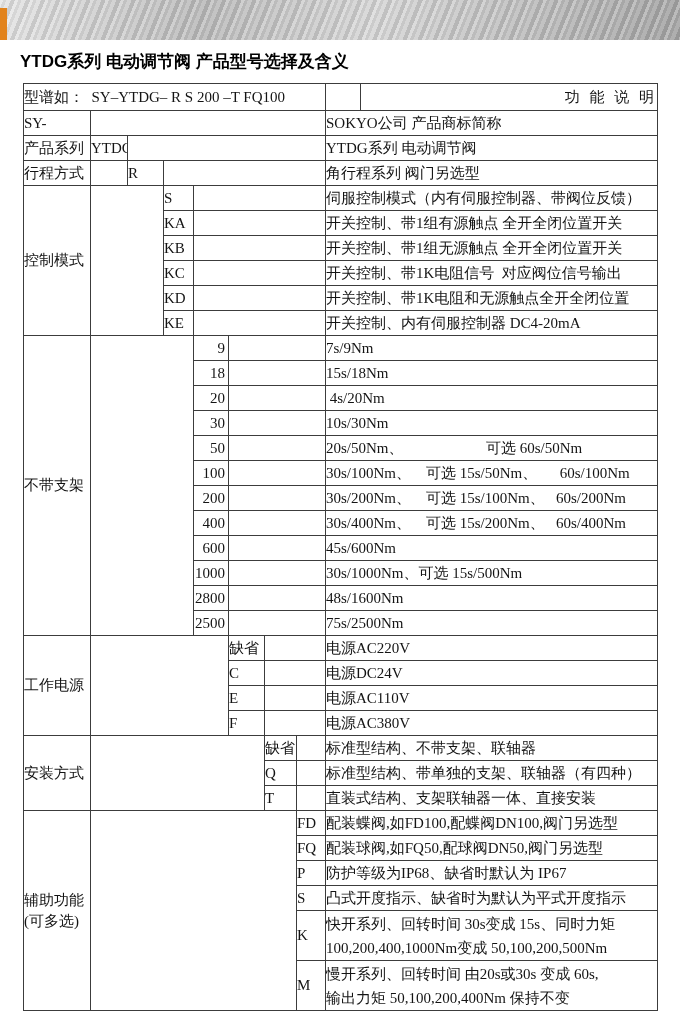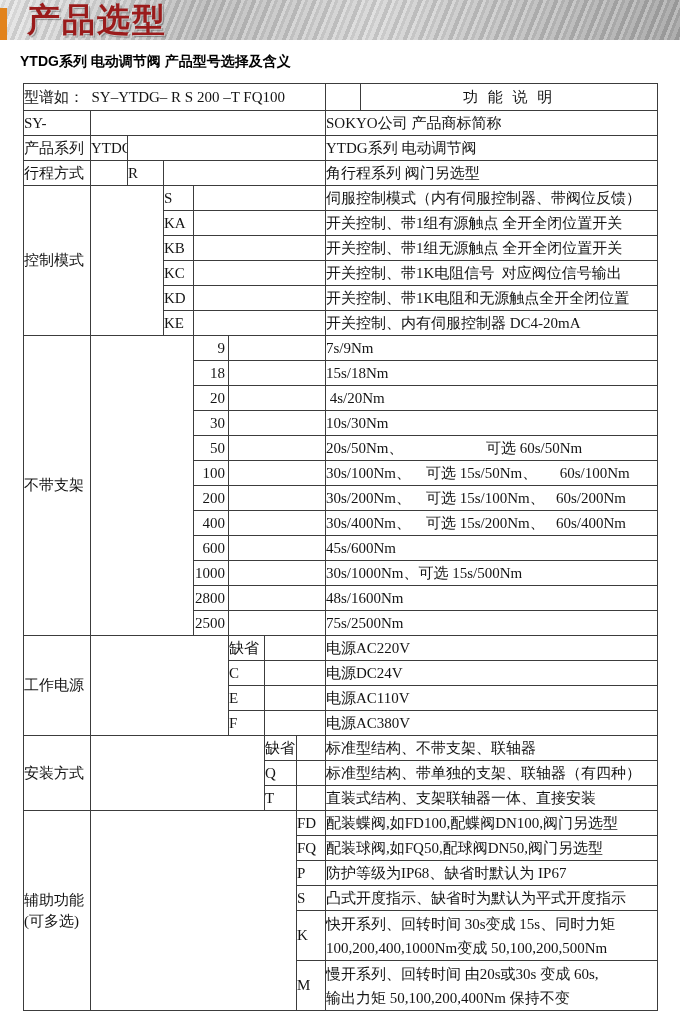--- a/index.html
+++ b/index.html
@@ -35,53 +35,52 @@
     font-size:33px; line-height:38px;
     letter-spacing:2px;
     color:#9a1b1b;
     text-shadow:1px 1px 0 rgba(255,255,255,0.55), 2px 2px 1px rgba(60,60,60,0.45);
   }
   
   .subtitle {
     margin:11px 0 0 20px;
     font-family:"Liberation Sans","DejaVu Sans",sans-serif;
     font-weight:bold;
-    font-size:14px; line-height:21px;
+    font-size:17px; line-height:21px;
     color:#000;
   }
   
   table.sel {
     border-collapse:collapse;
     table-layout:fixed;
     width:634px;
     margin:11px 0 0 23px;
   }
   table.sel td {
     border:1.5px solid #3c3c3c;
     padding:0;
     font-size:15px;
     overflow:hidden;
     vertical-align:middle;
   }
   table.sel thead tr { height:27px; }
   table.sel tbody tr { height:25px; }
   table.sel tbody tr.tall { height:50px; }
   td.model { padding-left:8px; font-size:16px; white-space:pre; }
-  td.fn    { text-align:center; font-size:16px; letter-spacing:3px; white-space:pre; }
+  td.fn    { text-align:right; font-size:16px; letter-spacing:3px; white-space:pre; }
   td.lbl   { padding-left:4px; white-space:pre; line-height:21px;margin-left:34px; }
   td.code  { white-space:nowrap; }
   td.code.r{ text-align:right; padding-right:3px; }
   td.desc  { padding-left:7px; white-space:pre; line-height:24px;margin-top:24px; }
 </style>
 </head>
 <body>
 
 <div class="banner">
   <div class="accent-bar"></div>
-  <h1 class="banner-title">产品选型</h1>
 </div>
 
 <h2 class="subtitle">YTDG系列  电动调节阀  产品型号选择及含义</h2>
 
 <table class="sel">
   <colgroup>
     <col style="width:67px">
       <col style="width:37px">
       <col style="width:36px">
     <col style="width:30px">

